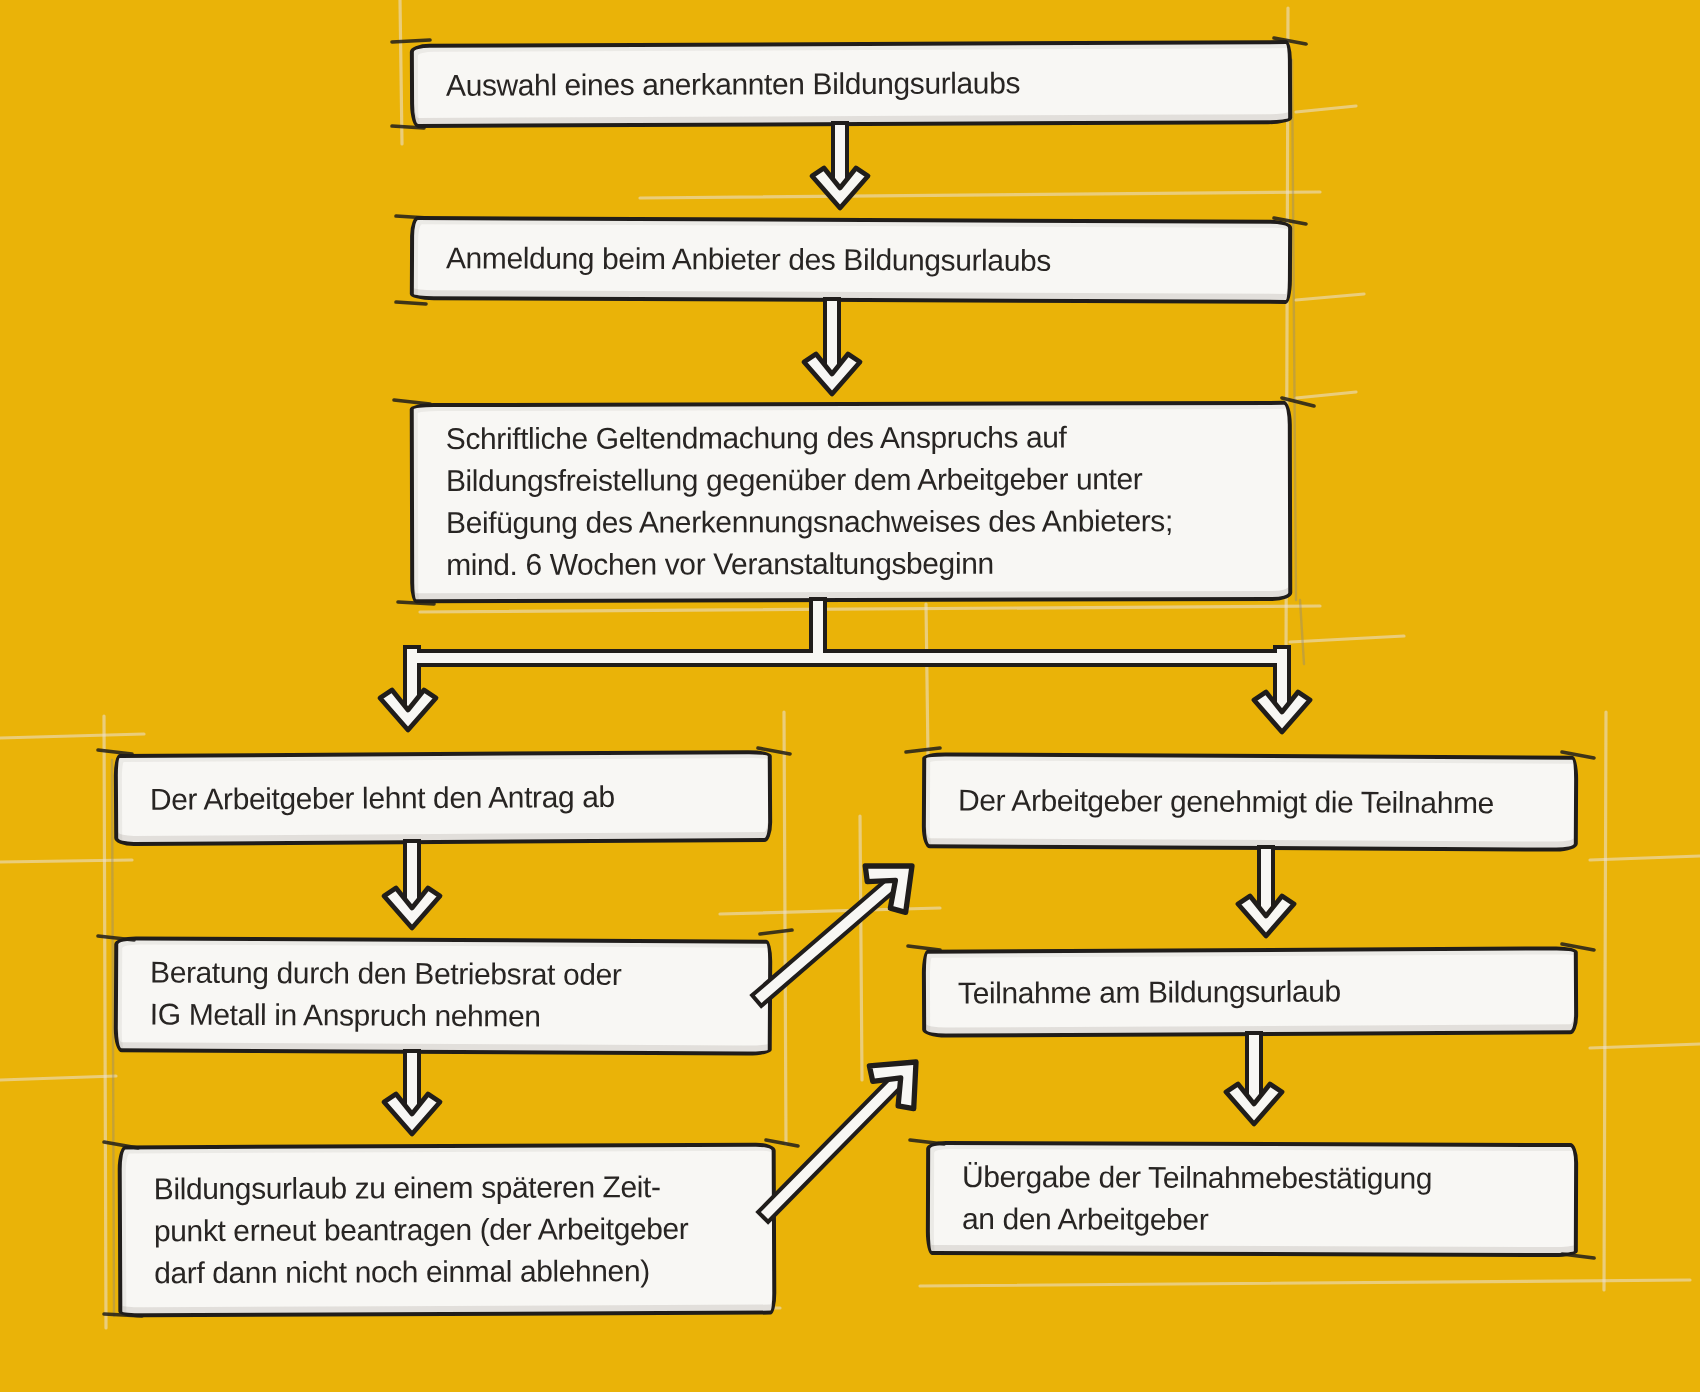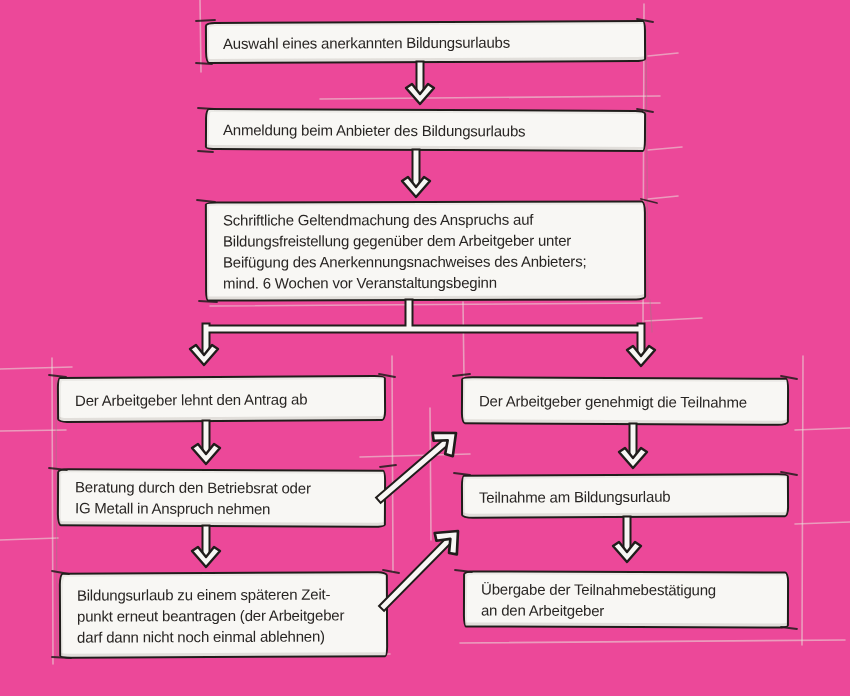--- a/index.html
+++ b/index.html
@@ -3,21 +3,21 @@
 <meta charset="utf-8">
 <style>
   html,body{margin:0;padding:0;}
   body{
     font-family:"Liberation Sans", sans-serif;
     background:#ffffff;
   }
   .stage{
     position:relative;
     width:850px;height:696px;
-    background:#ec4899;
+    background:#eab308;
     overflow:hidden;
   }
   svg.layer{
     position:absolute;left:0;top:0;width:850px;height:696px;
     pointer-events:none;
   }
   .sketch-layer{z-index:0;}
   .ink-layer{z-index:2;}
   .box{
     position:absolute;

